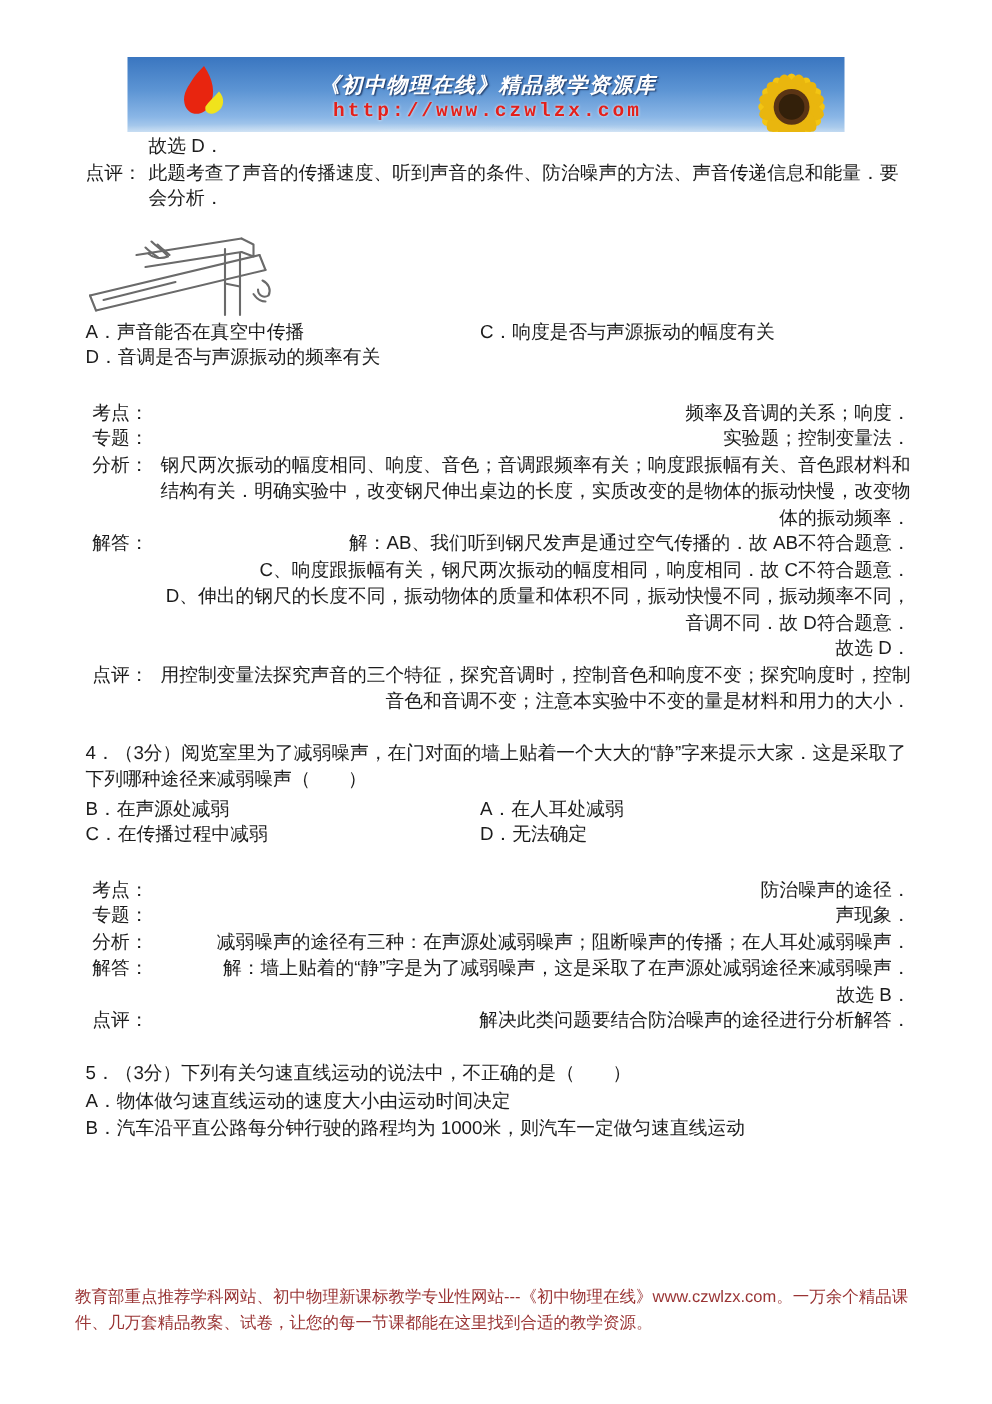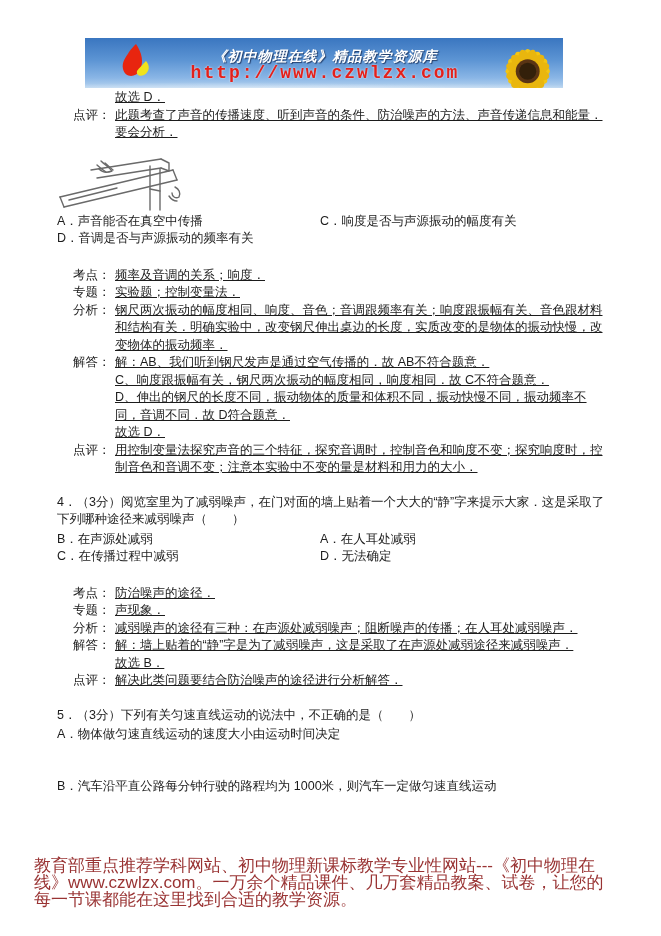--- a/index.html
+++ b/index.html
@@ -19,41 +19,41 @@
     background:radial-gradient(ellipse at 30% 100%,rgba(255,255,255,.75),rgba(255,255,255,0) 60%),
                radial-gradient(ellipse at 70% 100%,rgba(255,255,255,.6),rgba(255,255,255,0) 55%);
   }
   .logo{width:46px;height:44px;margin-left:26px;flex:0 0 auto;}
   .banner-text{flex:1;text-align:center;position:relative;z-index:2;margin-right:70px;}
   .banner-title{
     color:#ffffff;font-weight:bold;font-style:italic;font-size:14px;letter-spacing:1px;
     text-shadow:1px 1px 1px rgba(20,40,80,.8);line-height:20px;white-space:nowrap;
   }
   .banner-url{
-    color:#e3201b;font-weight:bold;font-size:18px;letter-spacing:2px;line-height:15px;
+    color:#e3201b;font-weight:bold;font-size:13px;letter-spacing:2px;line-height:15px;
     text-shadow:0 0 2px rgba(255,255,255,.9);font-family:"Liberation Mono","DejaVu Sans Mono",monospace;
   }
   .sunflower{position:absolute;right:-6px;bottom:-14px;width:86px;height:70px;z-index:1;}
   
   .page-content{
     position:absolute;left:57px;top:89px;width:550px;
     font-size:12.5px;line-height:17.5px;
   }
   .row{display:flex;align-items:flex-start;}
-  .row .label{flex:0 0 42px;white-space:nowrap;margin-left:16px;}
-  .row .content{flex:1;white-space:pre-wrap;text-decoration:underline;}
+  .row .label{flex:0 0 42px;white-space:nowrap;}
+  .row .content{flex:1;white-space:pre-wrap;}
   .stem{margin-top:17px;white-space:pre-wrap;}
   .opts{display:grid;grid-template-columns:263px 1fr;margin-top:2px;}
-  .opts.single{grid-template-columns:1fr;gap:34px;}
-  .section-block{margin-top:19px;}
+  .opts.single{grid-template-columns:1fr;}
+  .section-block{margin-top:19px;text-align:right;}
   .figure-wrap{margin:7px 0 2px 0;height:62px;}
   
   .footer{
-    position:absolute;left:34px;top:857px;width:572px;
-    color:#993333;font-size:17px;line-height:17px;white-space:pre-wrap;
+    position:absolute;left:50px;top:857px;width:572px;
+    color:#993333;font-size:11px;line-height:17px;white-space:pre-wrap;
   }
 </style>
 </head>
 <body>
 
 <div class="banner">
   <svg class="logo" viewBox="0 0 46 44">
     <path d="M25 3 C31 12 33 21 29 29 C25 37 14 37 12 28 C10.5 21 15 16 18 11 C20.5 7.5 23 5 25 3 Z" fill="#e8250f"></path>
     <path d="M35 20 C39 24 39 31 33 34 C29 36 25 34 26 30 C28 27 31.5 24 35 20 Z" fill="#f0e31c"></path>
   </svg>

